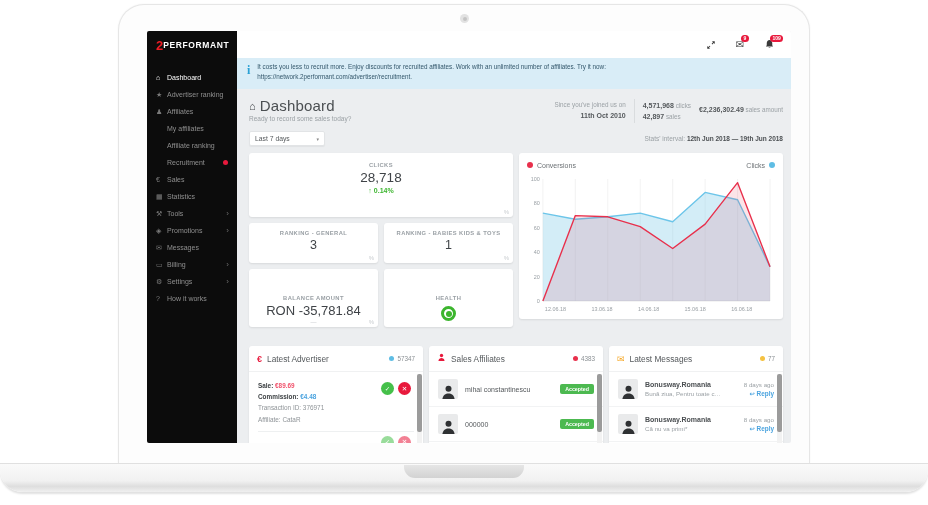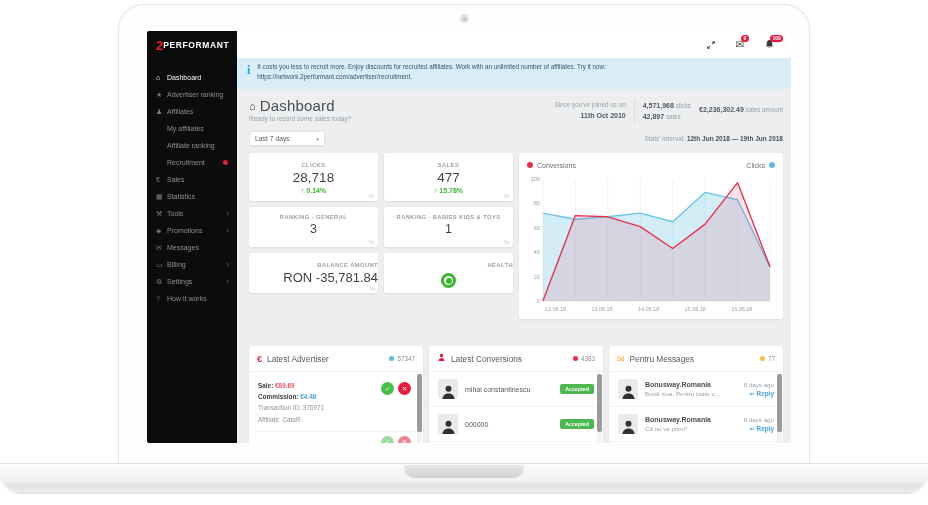--- a/index.html
+++ b/index.html
@@ -73,28 +73,28 @@
     display:flex; align-items:center; justify-content:space-between; padding:0 5px;
     font-size:6.8px; color:#55595c; cursor:pointer; box-shadow:0 1px 1px rgba(0,0,0,.05); }
   .select .caret { font-size:5px; color:#888; }
   .interval { font-size:6.5px; color:#9ba1a5; }
   .interval b { color:#4b4f52; }
 
   .grid { display:flex; gap:6px; margin-top:7px; height:166px; }
   .left-col { width:264px; flex:none; display:flex; flex-direction:column; gap:6px; }
   .card { background:#fff; border-radius:3px; box-shadow:0 1px 2px rgba(0,0,0,.09); position:relative; }
   .cards-row { display:flex; gap:6px; }
-  .stat-card { flex:1; height:48px; text-align:center; padding-top:9px; }
+  .stat-card { flex:1; height:64px; text-align:center; padding-top:9px; }
   .card-title { font-size:5.8px; letter-spacing:.4px; color:#9aa0a5; font-weight:bold; }
   .stat-value { font-size:13.5px; color:#3f4347; margin-top:2px; }
   .stat-change { font-size:7px; color:#3cb52e; font-weight:bold; margin-top:2px; }
   .pct-ic { position:absolute; right:4px; bottom:2px; font-size:6px; color:#c9cdd0; cursor:pointer; }
   .rank-card { flex:1; height:40px; text-align:center; padding-top:7px; }
   .rank-value { font-size:12.5px; color:#3f4347; margin-top:2px; }
-  .tall-card { flex:1; height:40px; text-align:right; padding-top:9px; }
+  .tall-card { flex:1; height:58px; text-align:center; padding-top:26px; }
   .balance-value { font-size:13px; color:#3f4347; margin-top:2px; }
   .balance-dash { font-size:6px; color:#c2c6c9; margin-top:1px; }
   .health-ring { width:15px; height:15px; border:3.5px solid #3cb52e; border-radius:50%;
     margin:5px auto 0; display:flex; align-items:center; justify-content:center; }
   .health-ring i { width:6px; height:6px; background:#3cb52e; border-radius:50%; }
 
   .chart-card { flex:1; padding:7px 8px 4px; display:flex; flex-direction:column; }
   .legend { display:flex; justify-content:space-between; align-items:center; height:10px; }
   .legend-item { display:flex; align-items:center; gap:4px; font-size:7px; color:#6b7074; }
   .dot { width:6px; height:6px; border-radius:50%; display:inline-block; }
@@ -282,26 +282,20 @@
           </div>
 
           <div class="grid">
             <div class="left-col">
 
               <div class="cards-row">
                 <div class="card stat-card">
                   <div class="card-title">CLICKS</div>
                   <div class="stat-value">28,718</div>
                   <div class="stat-change"><span>↑</span> <span>0.14%</span></div>
-                  <span class="pct-ic">%</span>
-                </div>
-                <div class="card stat-card">
-                  <div class="card-title">SALES</div>
-                  <div class="stat-value">477</div>
-                  <div class="stat-change"><span>↑</span> <span>15.78%</span></div>
                   <span class="pct-ic">%</span>
                 </div>
               </div>
 
               <div class="cards-row">
                 <div class="card rank-card">
                   <div class="card-title">RANKING - GENERAL</div>
                   <div class="rank-value">3</div>
                   <span class="pct-ic">%</span>
                 </div>
@@ -403,21 +397,21 @@
             </div>
 
             <div class="panel">
               <div class="panel-head">
                 <span class="panel-ic red">
                   <svg viewBox="0 0 16 16" width="9" height="9">
                       <circle cx="8" cy="4.5" r="3" fill="#e8193c"></circle>
                       <path d="M2.5 14c.5-3.4 2.8-5 5.5-5s5 1.6 5.5 5z" fill="#e8193c"></path>
                     </svg>
                 </span>
-                <span class="panel-title">Latest Conversions</span>
+                <span class="panel-title">Sales Affiliates</span>
                 <span class="panel-count">
                   <span class="dot dot-red"></span>
                   <span>4383</span>
                 </span>
               </div>
               <div class="list-item">
                 <span class="avatar">
                   <svg viewBox="0 0 16 16" width="15" height="15">
                       <circle cx="8" cy="5" r="3.2" fill="#2f3133"></circle>
                       <path d="M1.5 16c.6-4 3.4-5.8 6.5-5.8s5.9 1.8 6.5 5.8z" fill="#2f3133"></path>
@@ -437,21 +431,21 @@
                 <span class="badge-accepted">Accepted</span>
               </div>
               <div class="panel-scroll">
                   <div class="panel-thumb"></div>
                 </div>
             </div>
 
             <div class="panel">
               <div class="panel-head">
                 <span class="panel-ic yellow">✉</span>
-                <span class="panel-title">Pentru Messages</span>
+                <span class="panel-title">Latest Messages</span>
                 <span class="panel-count">
                   <span class="dot dot-yellow"></span>
                   <span>77</span>
                 </span>
               </div>
               <div class="list-item">
                 <span class="avatar">
                   <svg viewBox="0 0 16 16" width="15" height="15">
                       <circle cx="8" cy="5" r="3.2" fill="#2f3133"></circle>
                       <path d="M1.5 16c.6-4 3.4-5.8 6.5-5.8s5.9 1.8 6.5 5.8z" fill="#2f3133"></path>

